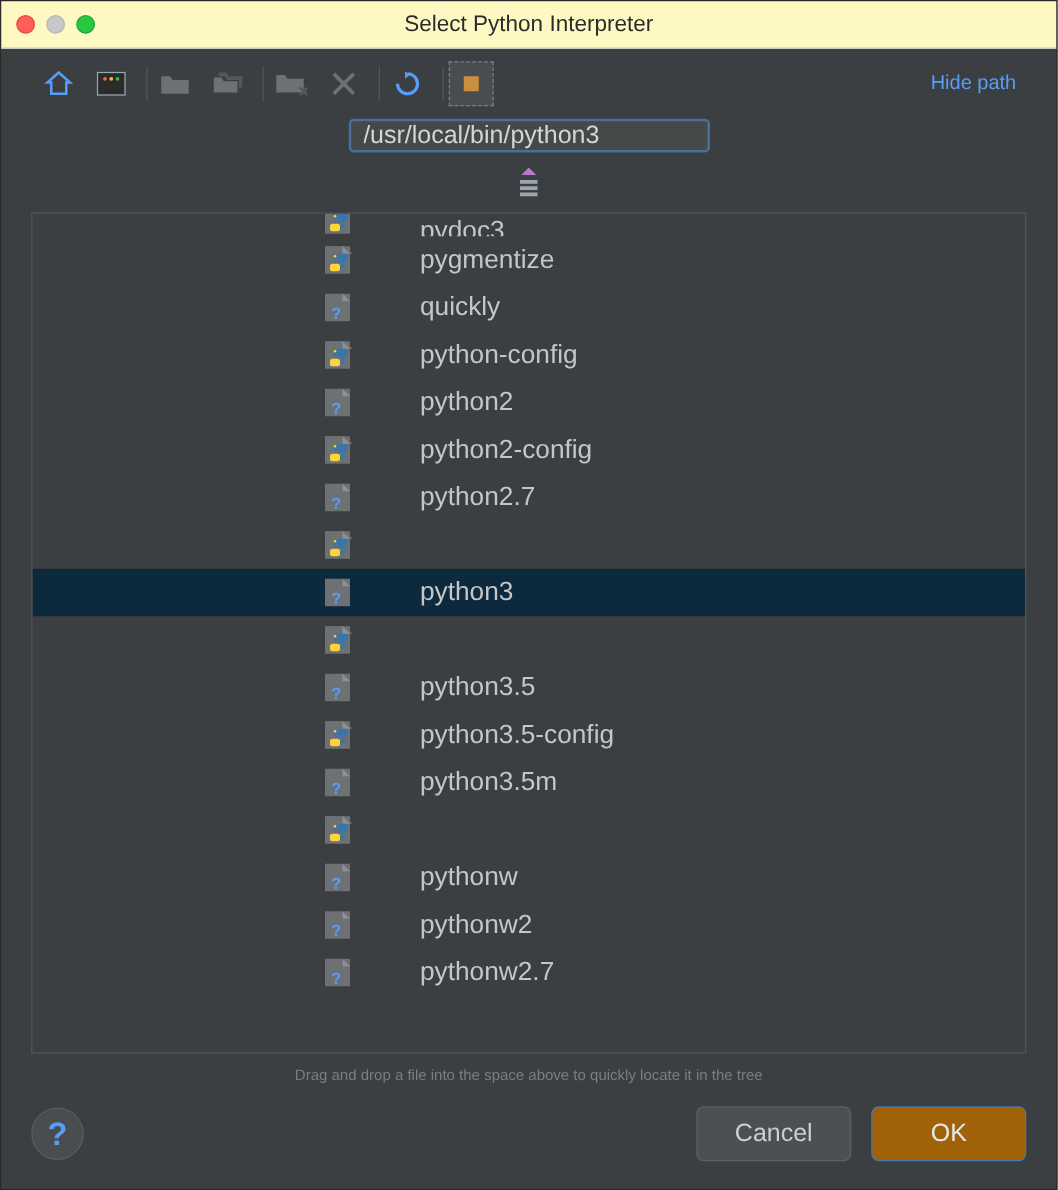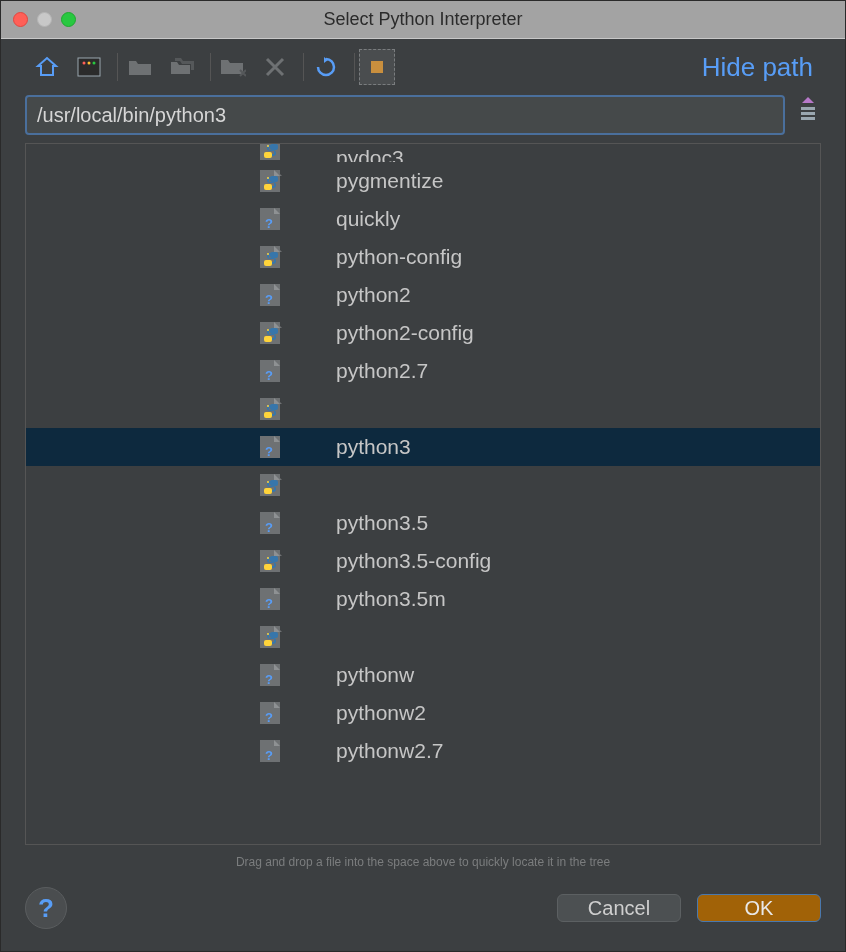--- a/index.html
+++ b/index.html
@@ -1,44 +1,44 @@
 <!DOCTYPE html>
 <html><head>
 <meta charset="utf-8">
 <style>
   * { box-sizing: border-box; margin: 0; padding: 0; }
   html, body { width: 846px; height: 952px; font-family: -apple-system, "Helvetica Neue", Arial, sans-serif; background: #e8e8e8; overflow: hidden; }
   .window { width: 846px; height: 952px; background: #3c3f41; display: flex; flex-direction: column; border: 1px solid #2a2a2a; }
-  .titlebar { height: 38px; background: #a3a3a3; display: flex; align-items: center; padding: 14px 12px; position: relative; border-bottom: 1px solid #c8c8c8; }
+  .titlebar { height: 38px; background: #fef9c3; display: flex; align-items: center; padding: 14px 12px; position: relative; border-bottom: 1px solid #c8c8c8; }
   .traffic { display: flex; gap: 9px; }
   .tl { width: 15px; height: 15px; border-radius: 50%; }
   .tl.red { background: #ff5f57; border: 0.5px solid #e24640; }
   .tl.yellow { background: #c8c8c8; border: 0.5px solid #b5b5b5; }
   .tl.green { background: #28c840; border: 0.5px solid #1ea82f; }
   .title { position: absolute; left: 0; right: 0; text-align: center; color: #2b2b2b; font-size: 18px; pointer-events: none; }
   .toolbar-row { display: flex; align-items: center; height: 56px; padding: 0 28px; gap: 0; }
   .tb-group { display: flex; align-items: center; height: 36px; }
   .tb-btn { width: 36px; height: 36px; display: flex; align-items: center; justify-content: center; margin-right: 6px; }
   .sep { width: 1px; height: 28px; background: #555; margin: 0 4px; }
   .spacer { flex: 1; }
-  .hidepath { color: #589df6; font-size: 26px; cursor: pointer; padding-right: 4px; }
-  .path-row { display: flex; padding: 0 24px 8px 24px; gap: 10px; }
+  .hidepath { color: #589df6; font-size: 16px; cursor: pointer; padding-right: 4px; }
+  .path-row { display: flex; align-items: center; padding: 0 24px 8px 24px; gap: 10px; flex-direction: column; }
   .path-input { flex: 1; height: 40px; background: #45494a; border: 2px solid #4a6f9c; border-radius: 4px; color: #d6d6d6; padding: 0 10px; font-size: 20px; outline: none; }
   .history-btn { width: 26px; height: 30px; display: flex; align-items: center; justify-content: center; }
   .tree { flex: 1; background: #3c3f41; margin: 0 24px; border: 1px solid #555; overflow: hidden; position: relative; }
   .tree-inner { position: absolute; inset: 0; overflow: hidden; }
   .tree-row { display: flex; align-items: center; height: 38px; padding-left: 232px; color: #c6c6c6; font-size: 21px; cursor: default; gap: 48px; }
   .tree-row.selected { background: #0d293e; }
   .tree-row.cutoff-top { height: 18px; align-items: flex-end; overflow: hidden; }
   .tree-row.cutoff-top .file-label { transform: translateY(8px); }
   .file-icon { width: 26px; height: 26px; margin-right: 4px; flex-shrink: 0; position: relative; }
   .hint { text-align: center; color: #7b7d7e; font-size: 12px; padding: 10px 0 18px 0; }
   .bottom-row { display: flex; align-items: center; padding: 0 24px 22px 24px; gap: 16px; }
   .help-btn { width: 42px; height: 42px; border-radius: 50%; background: #4a4d4f; border: 1px solid #5a5d5f; display: flex; align-items: center; justify-content: center; color: #589df6; font-size: 26px; font-weight: 600; }
-  .btn { height: 28px; min-width: 124px; border-radius: 6px; font-size: 20px; display: flex; align-items: center; justify-content: center; cursor: pointer; }
+  .btn { height: 44px; min-width: 124px; border-radius: 6px; font-size: 20px; display: flex; align-items: center; justify-content: center; cursor: pointer; }
   .btn.cancel { background: #4c5052; border: 1px solid #5c6062; color: #cfcfcf; }
   .btn.ok { background: #a16207; border: 1px solid #4a78ad; color: #e8e8e8; }
   svg { display: block; }
 </style>
 </head>
 <body>
 
 <div class="window">
 
   <div class="titlebar">

